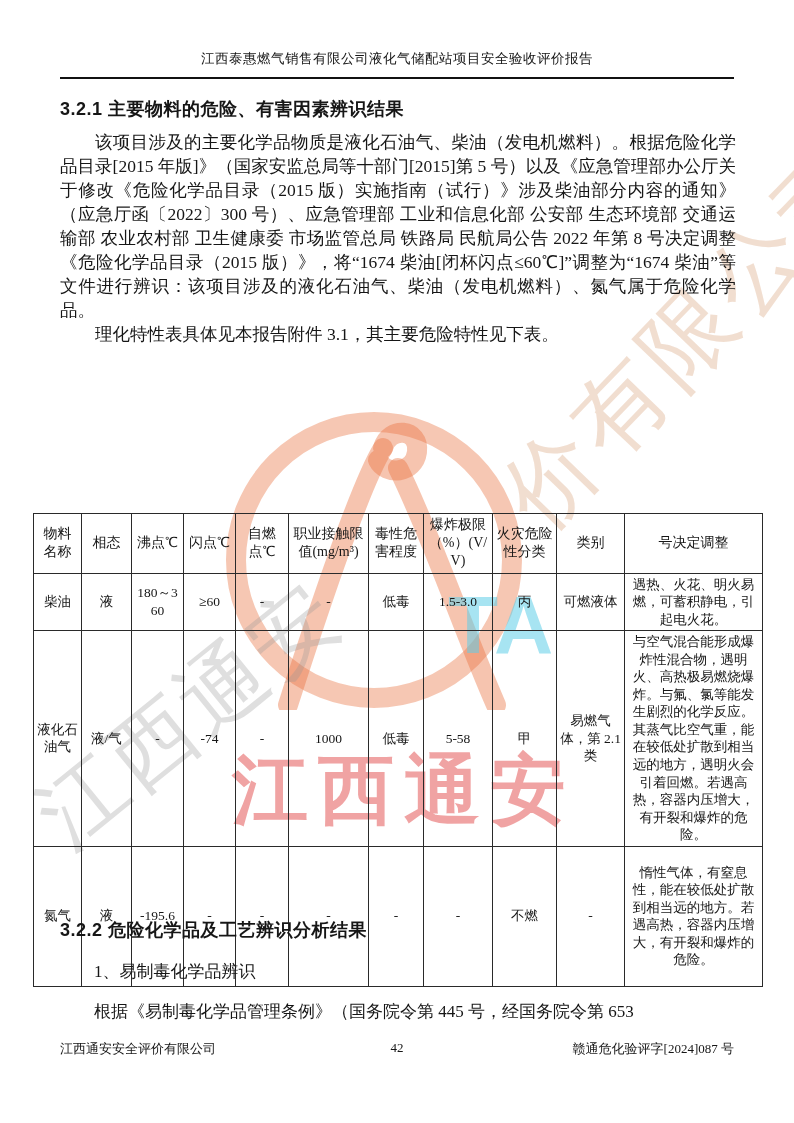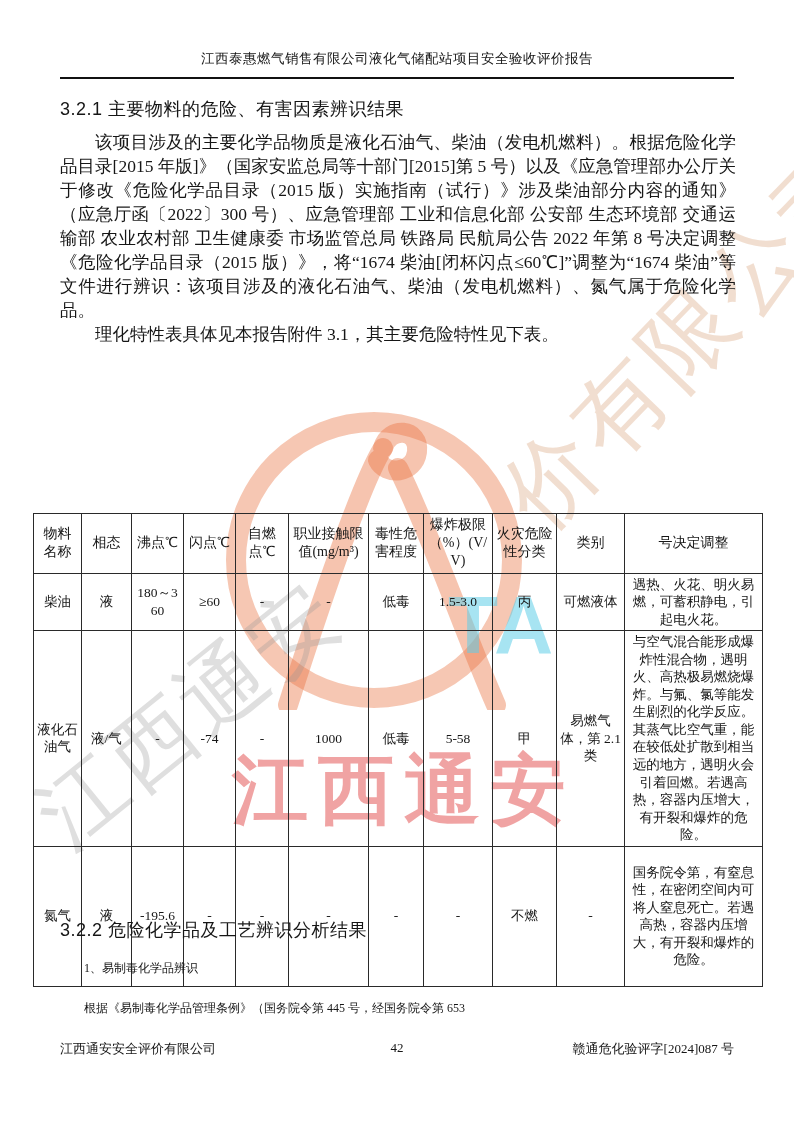--- a/index.html
+++ b/index.html
@@ -49,32 +49,32 @@
   .header-title{
     position:absolute;top:50px;left:60px;width:674px;
     text-align:center;font-size:13.5px;letter-spacing:0.5px;
   }
   .header-rule{
     position:absolute;top:77px;left:60px;width:674px;
     border-top:2px solid #111;height:0;
   }
   .h-sec{
     position:absolute;left:60px;width:680px;
-    font-family:"Liberation Sans",sans-serif;font-weight:normal;
+    font-family:"Liberation Sans",sans-serif;font-weight:bold;
     font-size:18px;letter-spacing:0.5px;
   }
   .h321{top:97px;}
   .h322{top:918px;}
   .bodytext{
     position:absolute;top:130px;left:60px;width:676px;
     font-size:17.5px;line-height:24px;
     text-align:justify;text-justify:inter-ideograph;
   }
   .bodytext p{margin:0;text-indent:2em;}
-  .line-item{position:absolute;left:60px;width:676px;font-size:12px;text-indent:2em;}
+  .line-item{position:absolute;left:60px;width:676px;font-size:17px;text-indent:2em;}
   .item1{top:960px;}
   .para3{top:1000px;}
   
   .tbl-wrap{position:absolute;top:513px;left:33px;width:729px;}
   table.haz{border-collapse:collapse;width:729px;table-layout:fixed;}
   table.haz th,table.haz td{
     border:1.5px solid #2a2a2a;
     font-family:"Liberation Serif",serif;
     font-weight:normal;
     font-size:13.5px;line-height:1.3;
@@ -191,21 +191,21 @@
               <td>氮气</td>
               <td>液</td>
               <td>-195.6</td>
               <td>-</td>
               <td>-</td>
               <td>-</td>
               <td>-</td>
               <td>-</td>
               <td>不燃</td>
               <td>-</td>
-              <td class="hazard">国务院令第，有窒息性，在密闭空间内可将人窒息死亡。若遇高热，容器内压增大，有开裂和爆炸的危险。</td>
+              <td class="hazard">惰性气体，有窒息性，能在较低处扩散到相当远的地方。若遇高热，容器内压增大，有开裂和爆炸的危险。</td>
             </tr>
           </tbody>
       </table>
     </div>
 
     <div class="h-sec h322">3.2.2 危险化学品及工艺辨识分析结果</div>
     <div class="line-item item1">1、易制毒化学品辨识</div>
     <div class="line-item para3">根据《易制毒化学品管理条例》（国务院令第 445 号，经国务院令第 653</div>
 
     <div class="footer">

